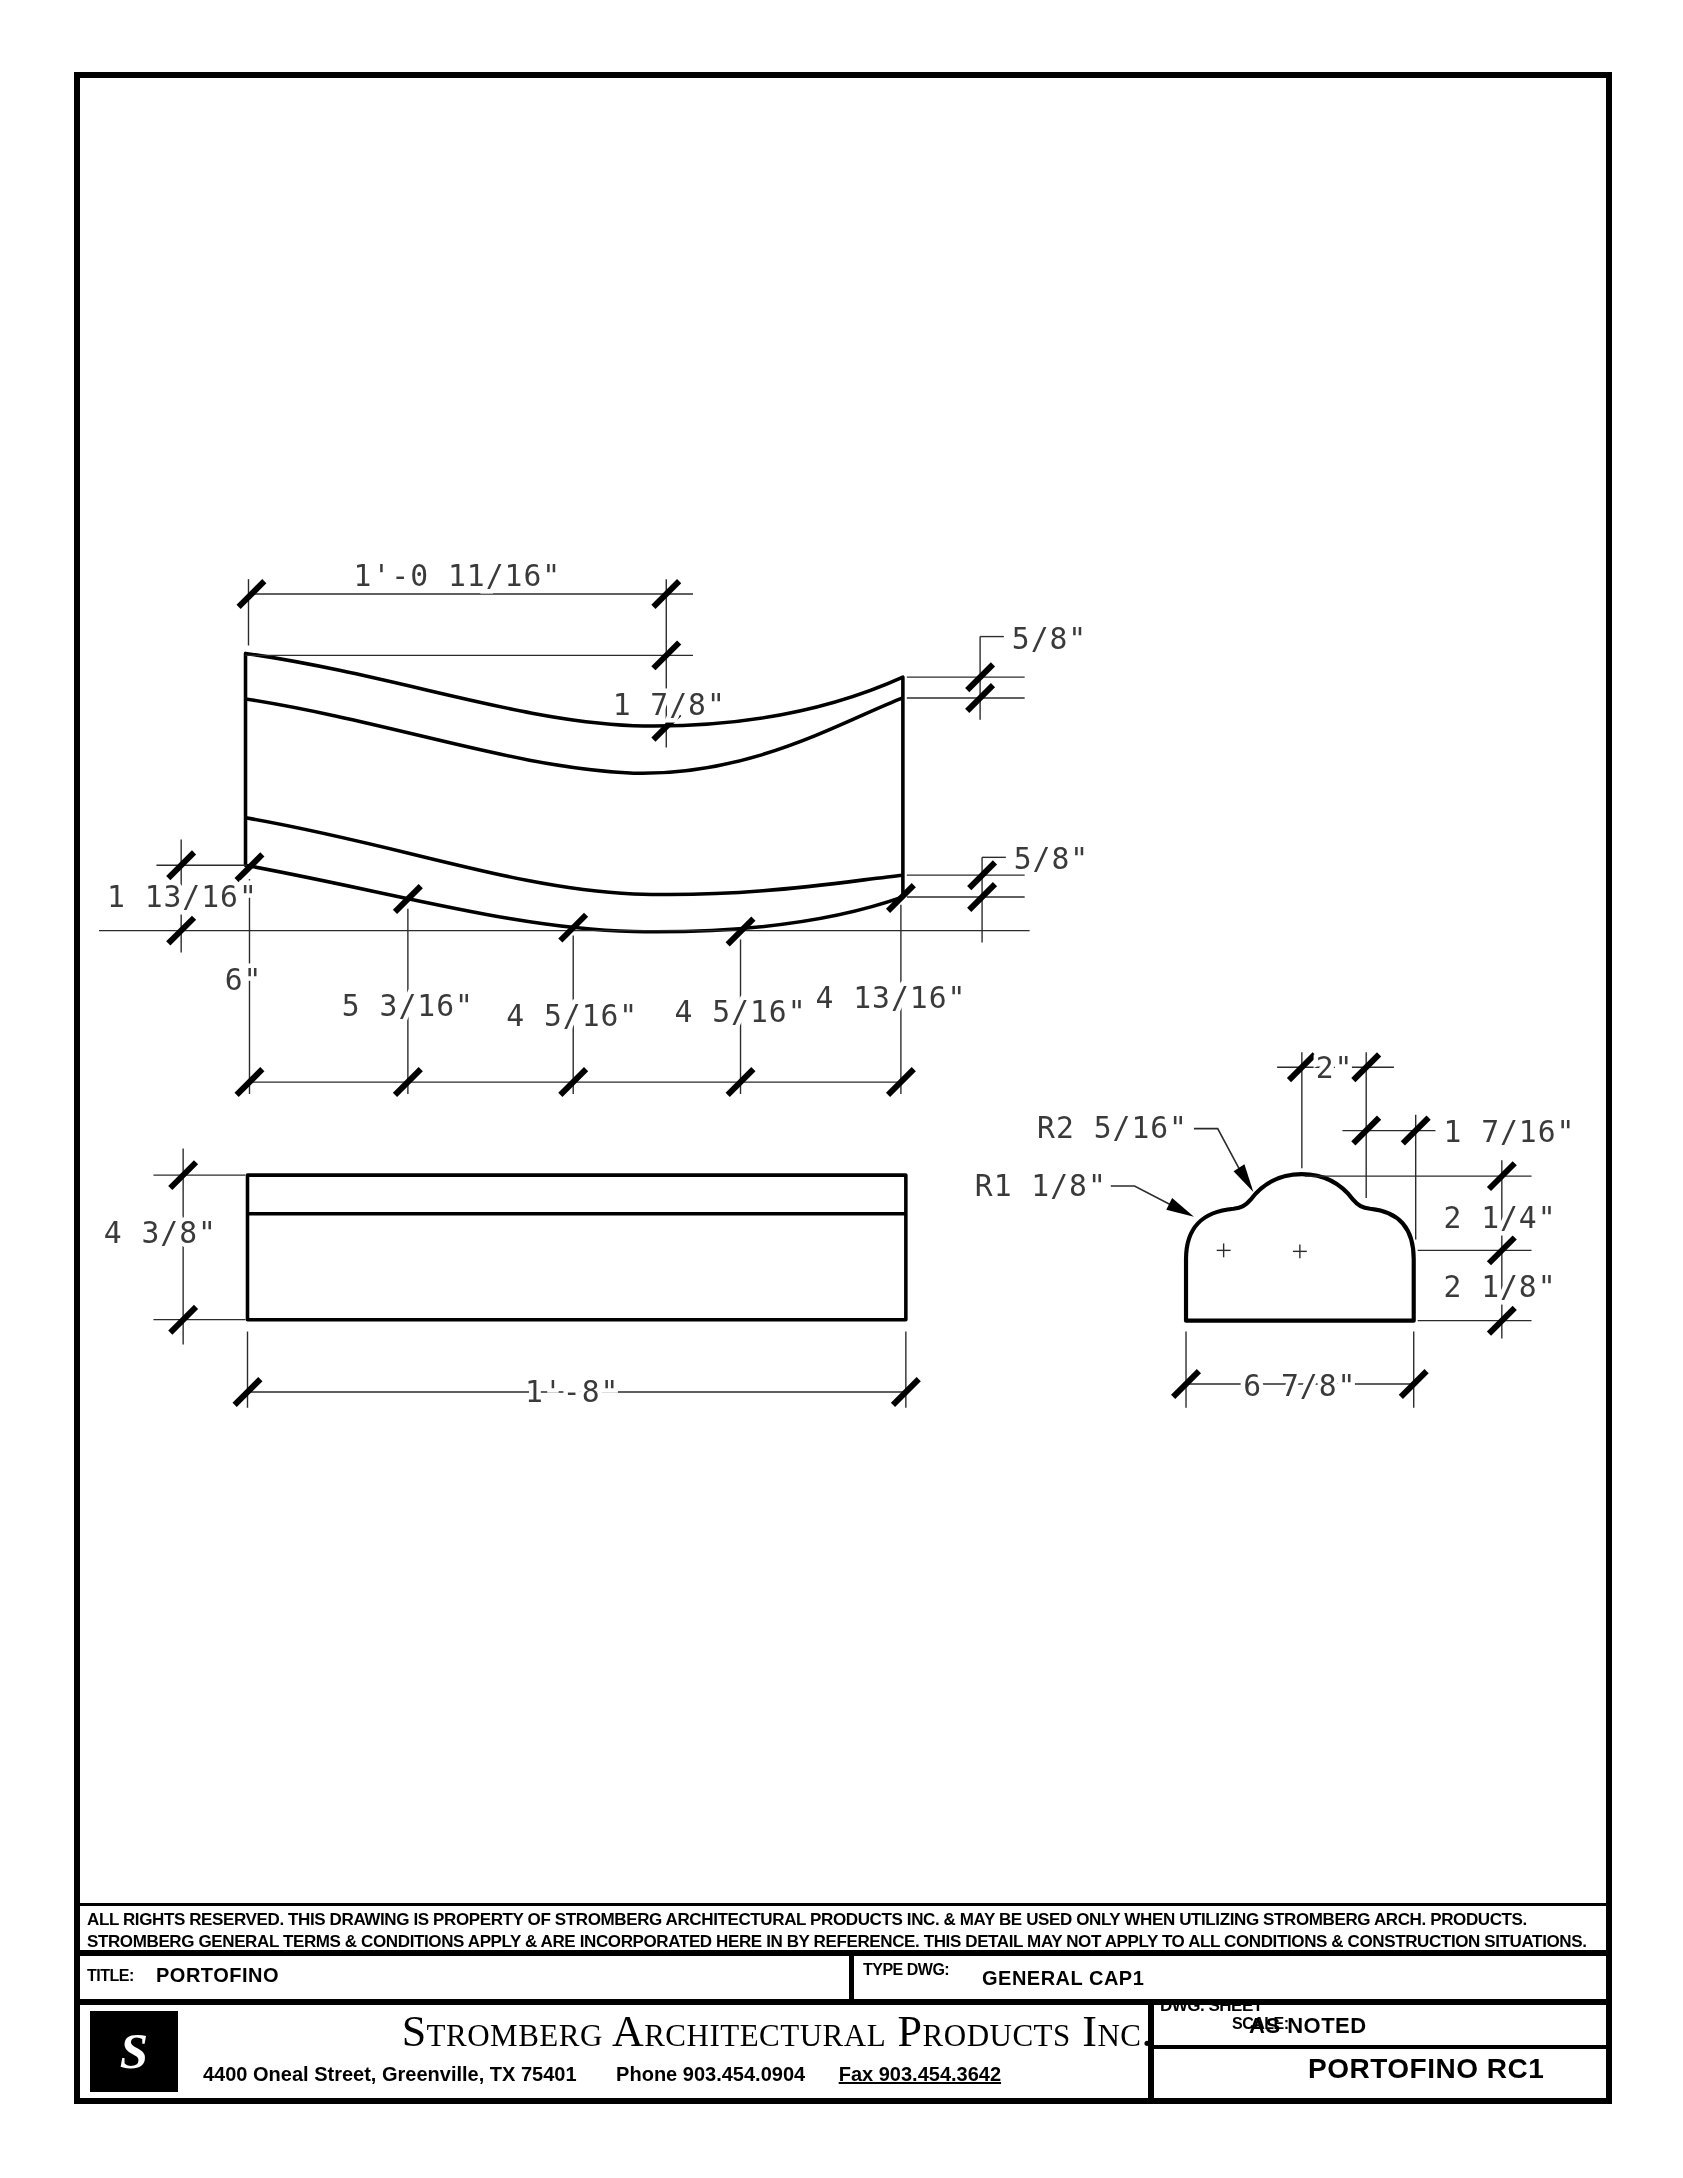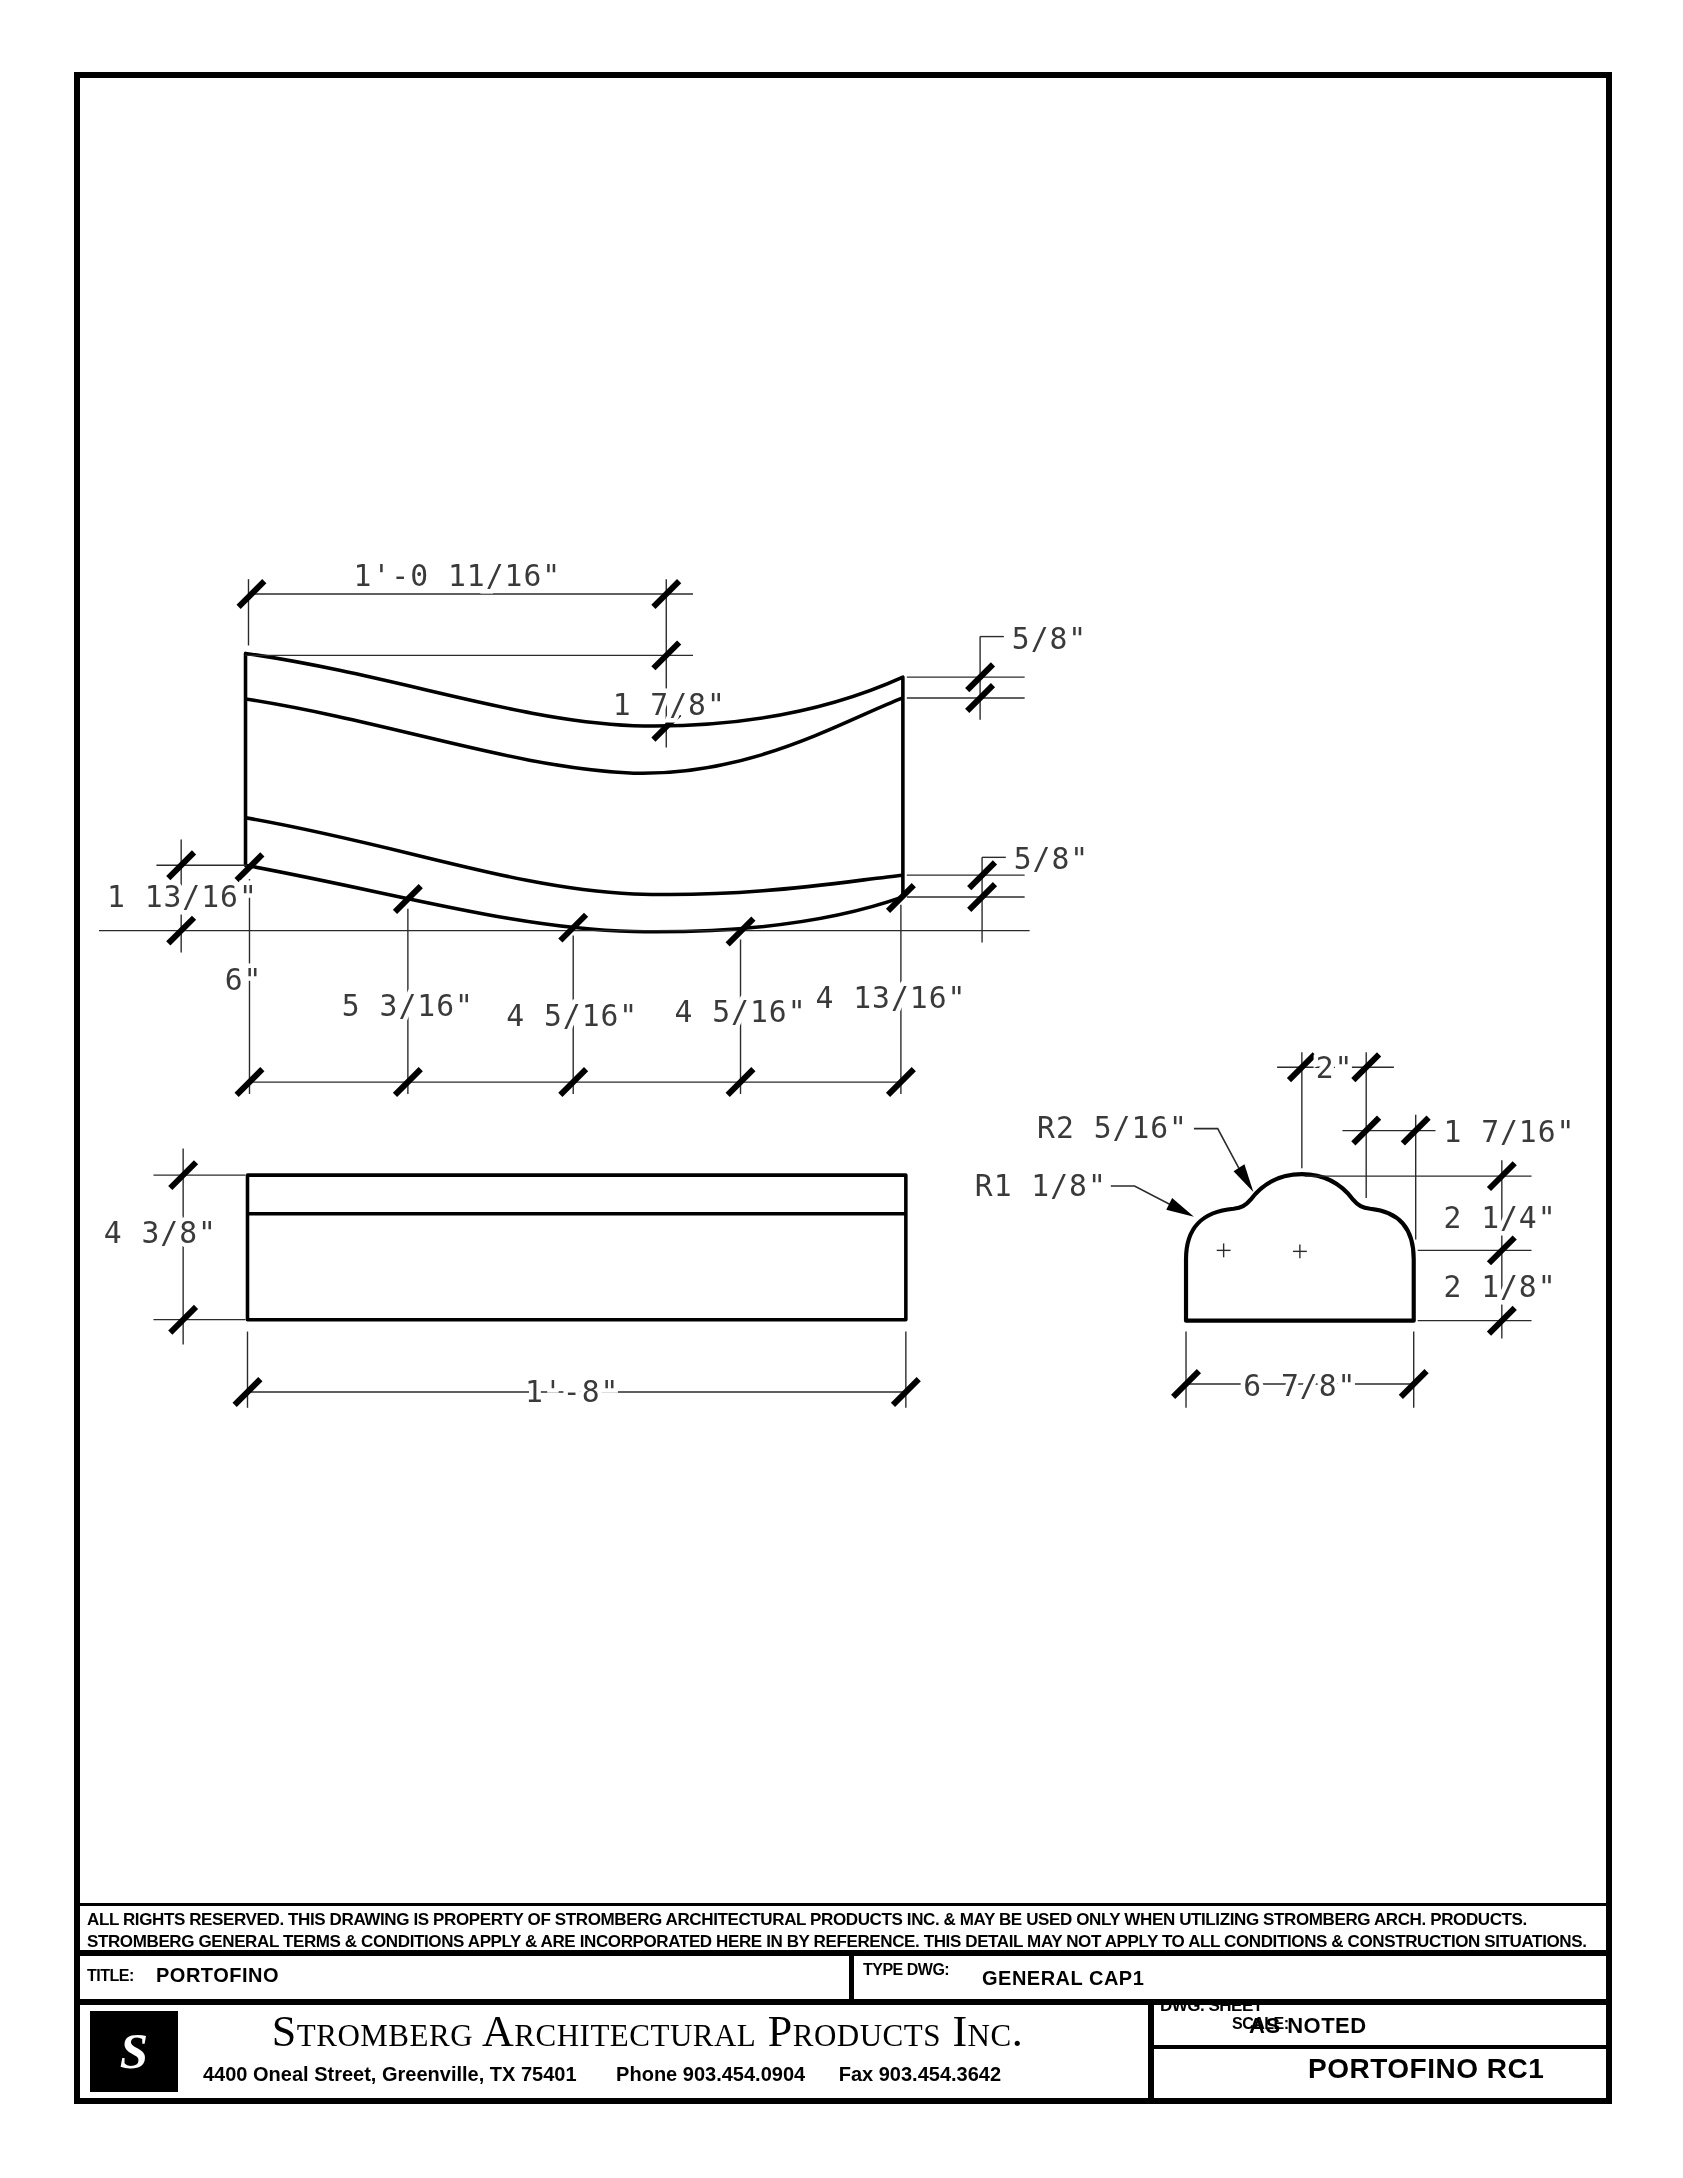--- a/index.html
+++ b/index.html
@@ -19,21 +19,21 @@
            fill:#3a3a3a;stroke:#ffffff;stroke-width:9px;paint-order:stroke;}
   .bar{position:absolute;background:#000;}
   .legal{position:absolute;left:87px;font-size:17.3px;font-weight:bold;
          letter-spacing:-0.4px;white-space:nowrap;transform:scaleX(0.985);transform-origin:left top;}
   .lbl-sm{position:absolute;font-size:16px;font-weight:bold;letter-spacing:-0.5px;}
   .lbl-big{position:absolute;font-size:20px;font-weight:bold;letter-spacing:0.5px;}
   .logo{position:absolute;left:90px;top:2011px;width:88px;height:81px;background:#000;
         display:flex;align-items:center;justify-content:center;}
   .logo-glyph{font-family:"Liberation Serif",serif;font-style:italic;font-weight:bold;
         font-size:51px;color:#fff;line-height:1;}
-  .company{position:absolute;left:170px;top:2006px;width:955px;text-align:center;
+  .company{position:absolute;left:198px;top:2006px;width:955px;text-align:right;
         font-family:"Liberation Serif",serif;font-variant:small-caps;font-size:44px;
         font-weight:normal;letter-spacing:0.5px;white-space:nowrap;}
   .addr-row{position:absolute;left:203px;top:2063px;width:941px;font-size:20px;
         font-weight:bold;white-space:nowrap;}
   .addr-row span{display:inline-block;}
   .sheet-big{position:absolute;left:1308px;top:2053px;font-size:28px;font-weight:bold;
         letter-spacing:0.5px;white-space:nowrap;}
 </style>
 </head>
 <body>
@@ -197,21 +197,21 @@
   <div class="lbl-sm" style="left:863px;top:1961px;">TYPE DWG:</div>
   <div class="lbl-big" style="left:982px;top:1967px;">GENERAL CAP1</div>
 
   <div class="logo">
     <span class="logo-glyph">S</span>
   </div>
   <div class="company">Stromberg Architectural Products Inc.</div>
   <div class="addr-row">
     <span>4400 Oneal Street, Greenville, TX  75401</span>
     <span style="margin-left:34px;">Phone 903.454.0904</span>
-    <span style="margin-left:28px;">Fax 903.454.3642</span>
+    <span style="margin-left:28px;text-decoration:underline;">Fax 903.454.3642</span>
   </div>
 
   <div class="lbl-sm" style="left:1232px;top:2015px;">SCALE:</div>
   <div class="lbl-big" style="left:1249px;top:2013px;font-size:22px;">AS NOTED</div>
   <div class="lbl-sm" style="left:1160px;top:1996px;font-size:17px;">DWG. SHEET</div>
   <div class="sheet-big">PORTOFINO RC1</div>
 
 </div>
 
 

